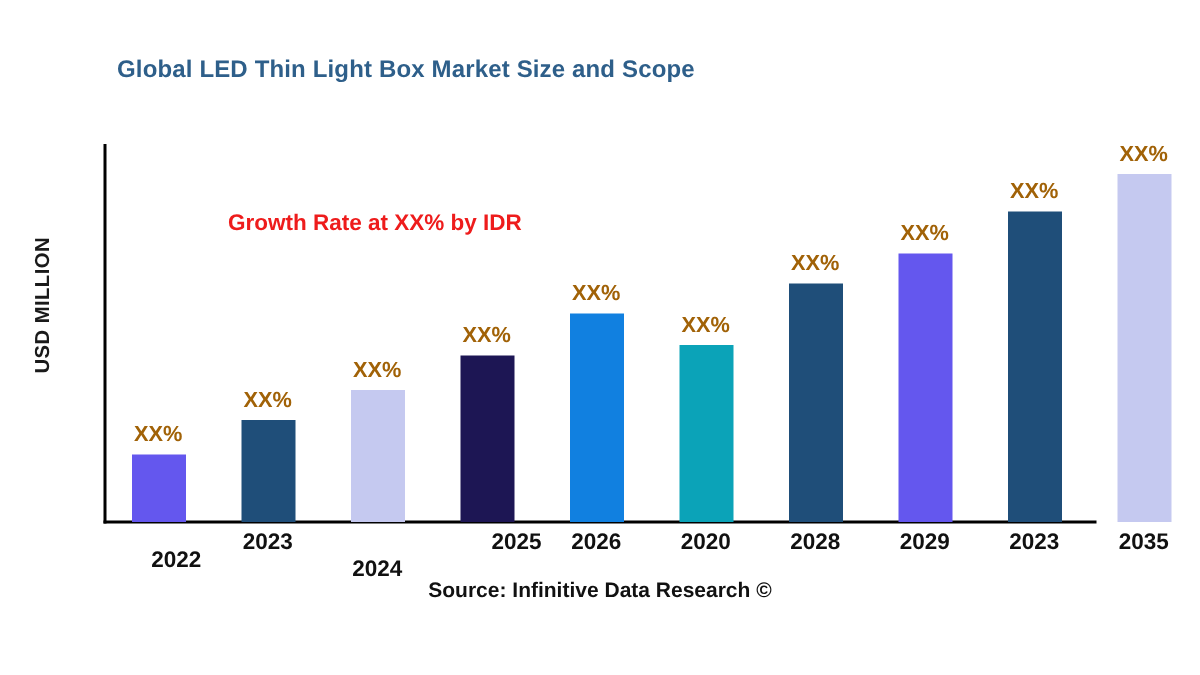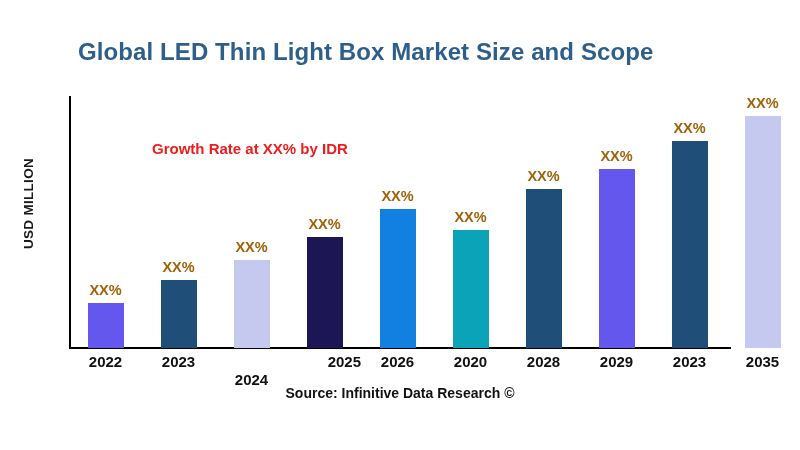--- a/index.html
+++ b/index.html
@@ -20,21 +20,21 @@
     left: 0; top: 0;
     width: 800px;
     height: 450px;
   }
 
   
   #chart-title {
     position: absolute;
     left: 78px;
     top: 38px;
-    font-size: 24px;
+    font-size: 16px;
     font-weight: bold;
     color: #2e5f8a;
     letter-spacing: 0.1px;
     white-space: nowrap;
   }
 
   
   #y-axis-label {
     position: absolute;
     left: -62px;
@@ -188,21 +188,21 @@
         <div class="bar-rect" style="height: 207px; background: rgb(31, 78, 121);"></div>
         <div class="bar-value-label" style="bottom: 212px;">XX%</div>
       </div>
       <div class="bar-slot" style="left: 657px;">
         <div class="bar-rect" style="height: 232px; background: rgb(197, 201, 240);"></div>
         <div class="bar-value-label" style="bottom: 237px;">XX%</div>
       </div>
     </div>
 
   <div id="x-tick-row">
-      <div class="x-tick" style="left: 0px;">2022</div>
+      <div class="x-tick" style="left: 12px; margin-top: 12px;">2022</div>
       <div class="x-tick" style="left: 73px;">2023</div>
       <div class="x-tick" style="left: 146px; margin-top: 18px;">2024</div>
       <div class="x-tick" style="left: 219px; text-align: right;">2025</div>
       <div class="x-tick" style="left: 292px;">2026</div>
       <div class="x-tick" style="left: 365px;">2020</div>
       <div class="x-tick" style="left: 438px;">2028</div>
       <div class="x-tick" style="left: 511px; text-align: center;">2029</div>
       <div class="x-tick" style="left: 584px;">2023</div>
       <div class="x-tick" style="left: 657px;">2035</div>
     </div>

